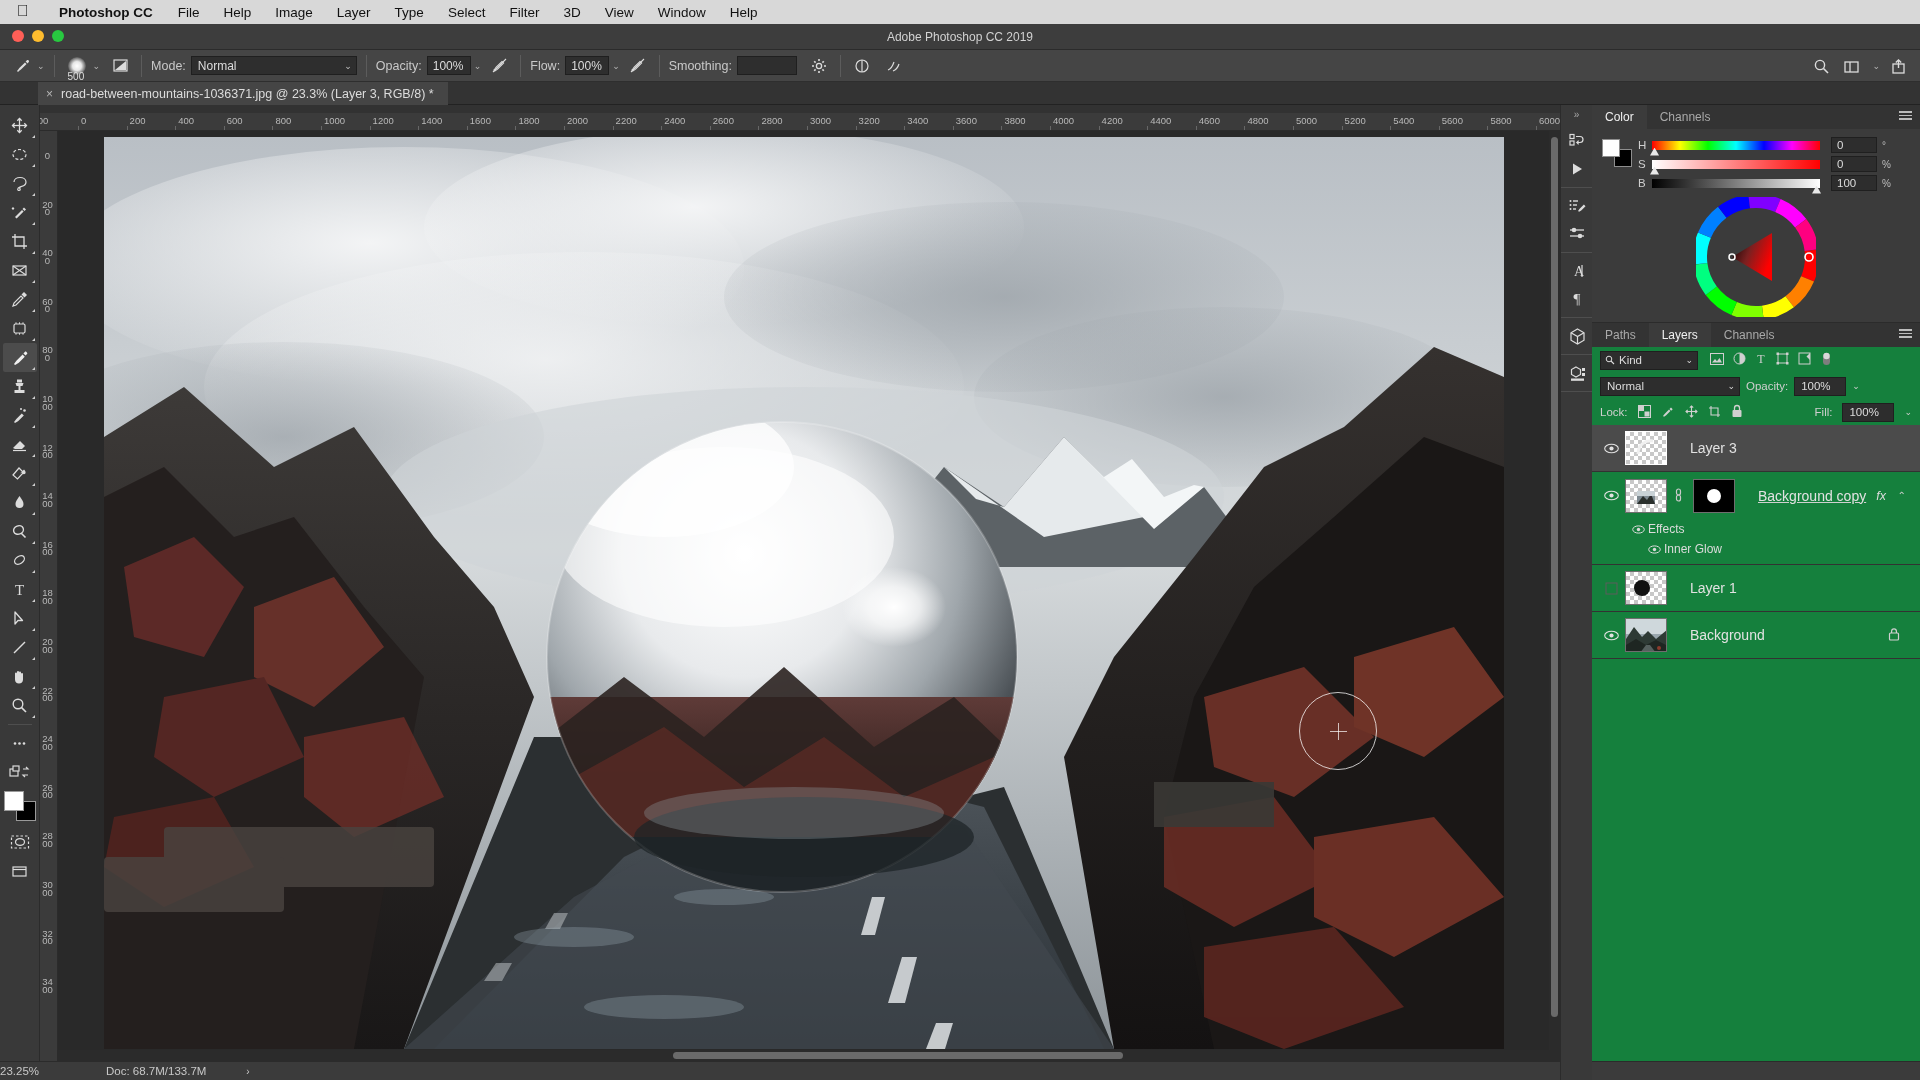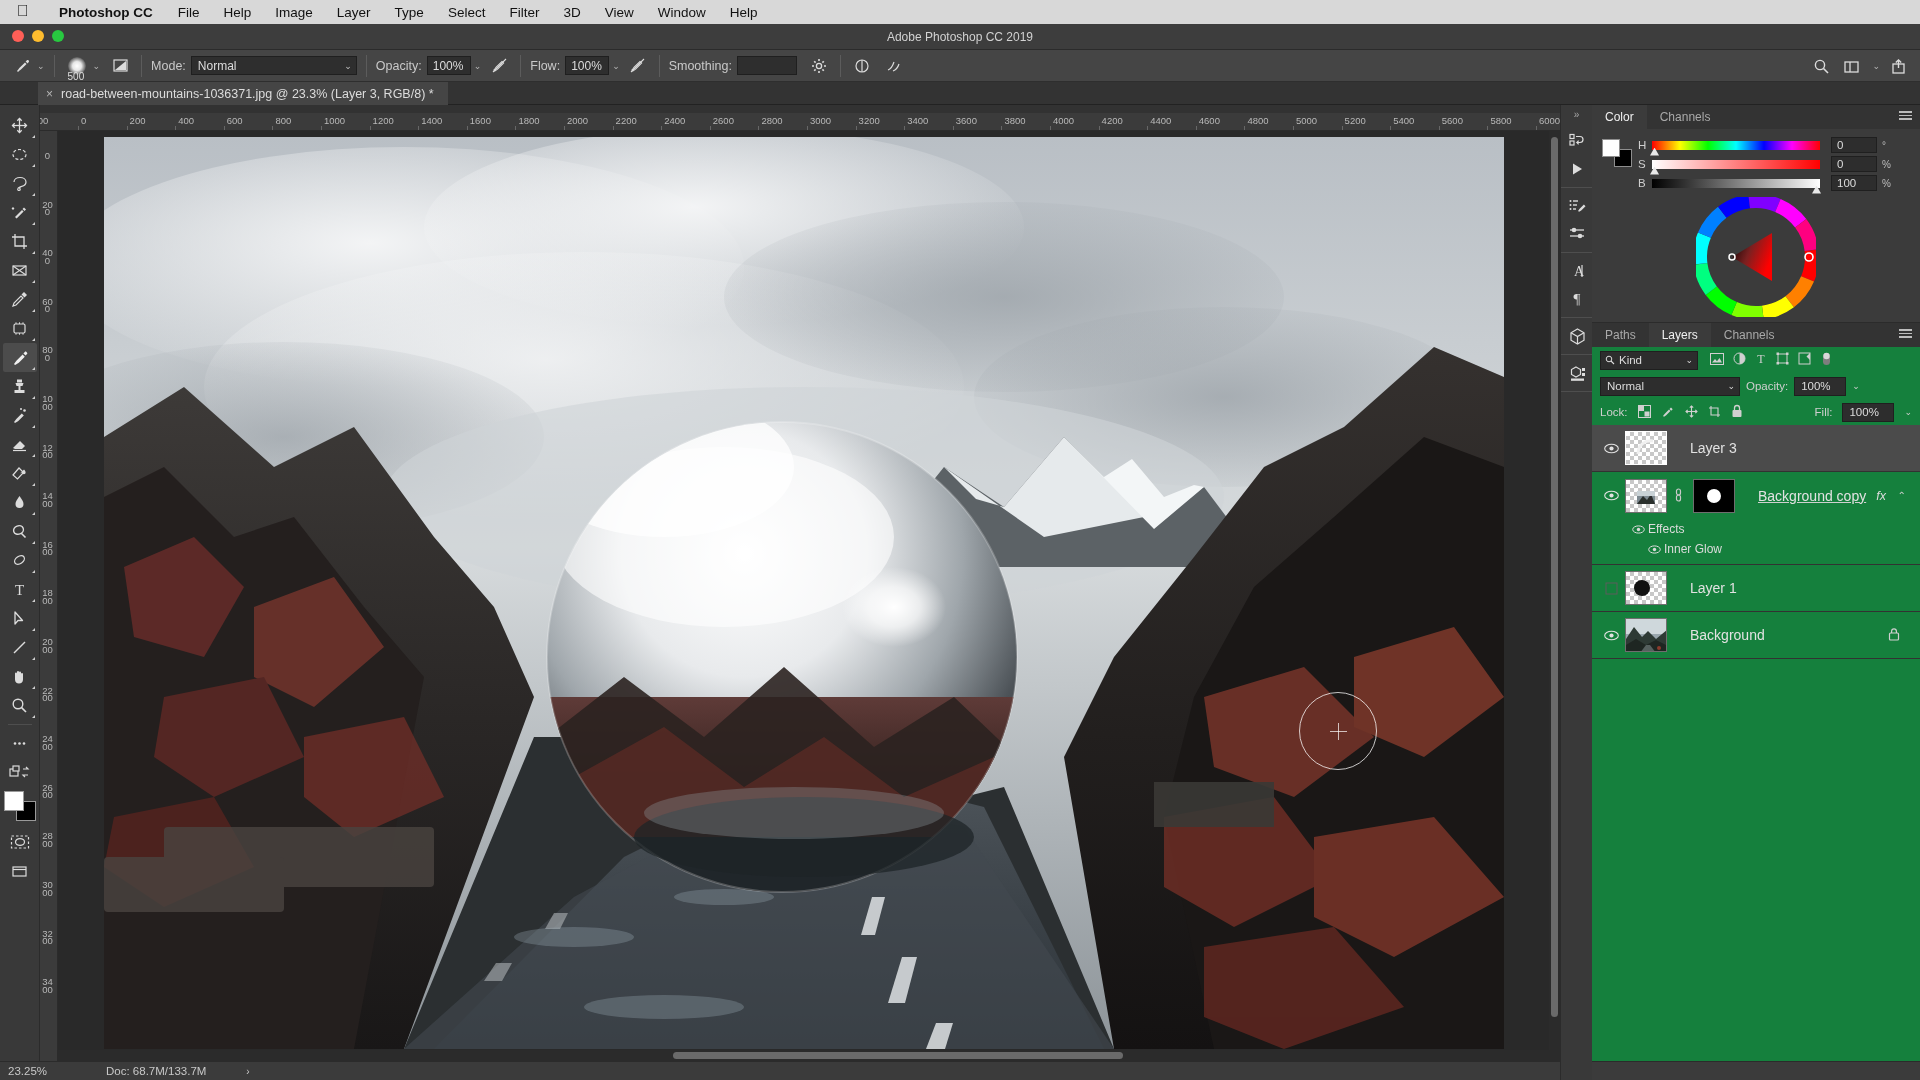--- a/index.html
+++ b/index.html
@@ -80,21 +80,21 @@
 
   
   .sb-h{position:absolute;left:58px;bottom:19px;width:1502px;height:11px;background:#2b2b2b;}
   .sb-h i{position:absolute;left:615px;top:2px;width:450px;height:7px;background:#6a6a6a;border-radius:4px;display:block;}
   .sb-v{position:absolute;right:0;top:0;width:11px;height:930px;background:#2b2b2b;}
   .sb-v i{position:absolute;top:6px;left:2px;width:7px;height:880px;background:#6a6a6a;border-radius:4px;display:block;}
 
   
   .statusbar{position:absolute;left:0;bottom:0;width:1600px;height:19px;background:#3b3b3b;
     display:flex;align-items:center;font-size:11.5px;color:#c8c8c8;border-top:1px solid #2b2b2b;}
-  .statusbar .z{width:92px;padding-left:8px;}
+  .statusbar .z{width:92px;padding-left:0;}
   .statusbar .doc{padding-left:14px;}
   .statusbar .arr{padding-left:40px;font-size:10px;}
 
   
   .rail{position:absolute;right:328px;top:105px;width:32px;height:975px;background:#393939;border-left:1px solid #2b2b2b;}
   .rail .collapse{height:18px;display:flex;align-items:center;justify-content:center;font-size:10px;color:#a8a8a8;}
   .railgrp{border-bottom:1px solid #4e4e4e;padding:4px 0;}
   .railbtn{width:32px;height:28px;display:flex;align-items:center;justify-content:center;}
   .ptabs{height:24px;background:#333;display:flex;align-items:flex-end;position:relative;}
   .ptab{height:24px;padding:0 13px;display:flex;align-items:center;font-size:12px;color:#a9a9a9;}

